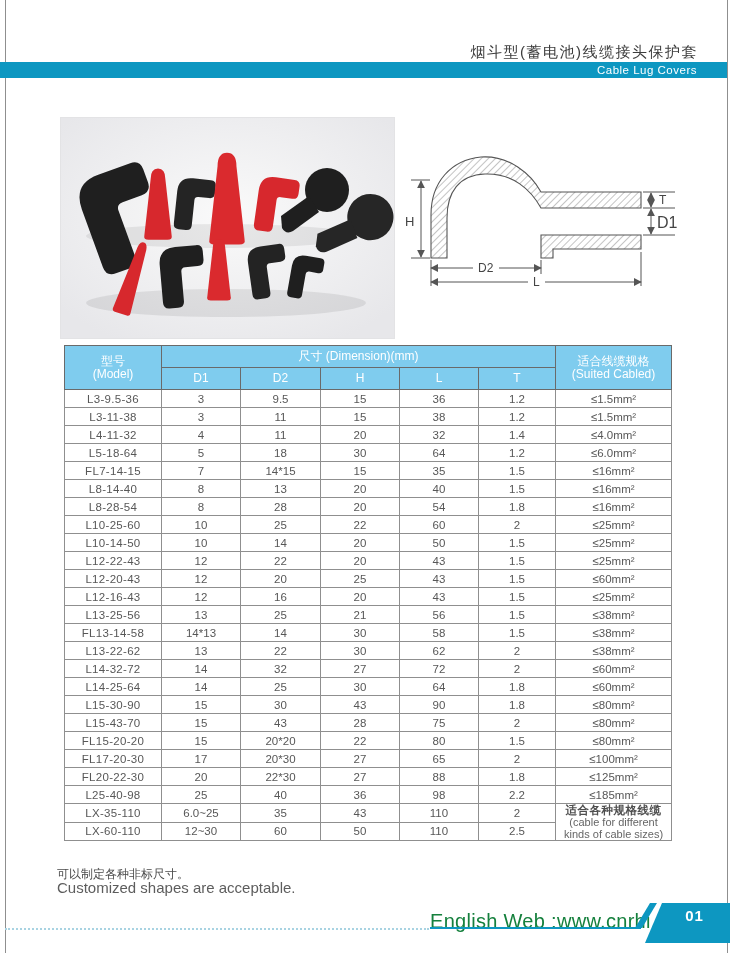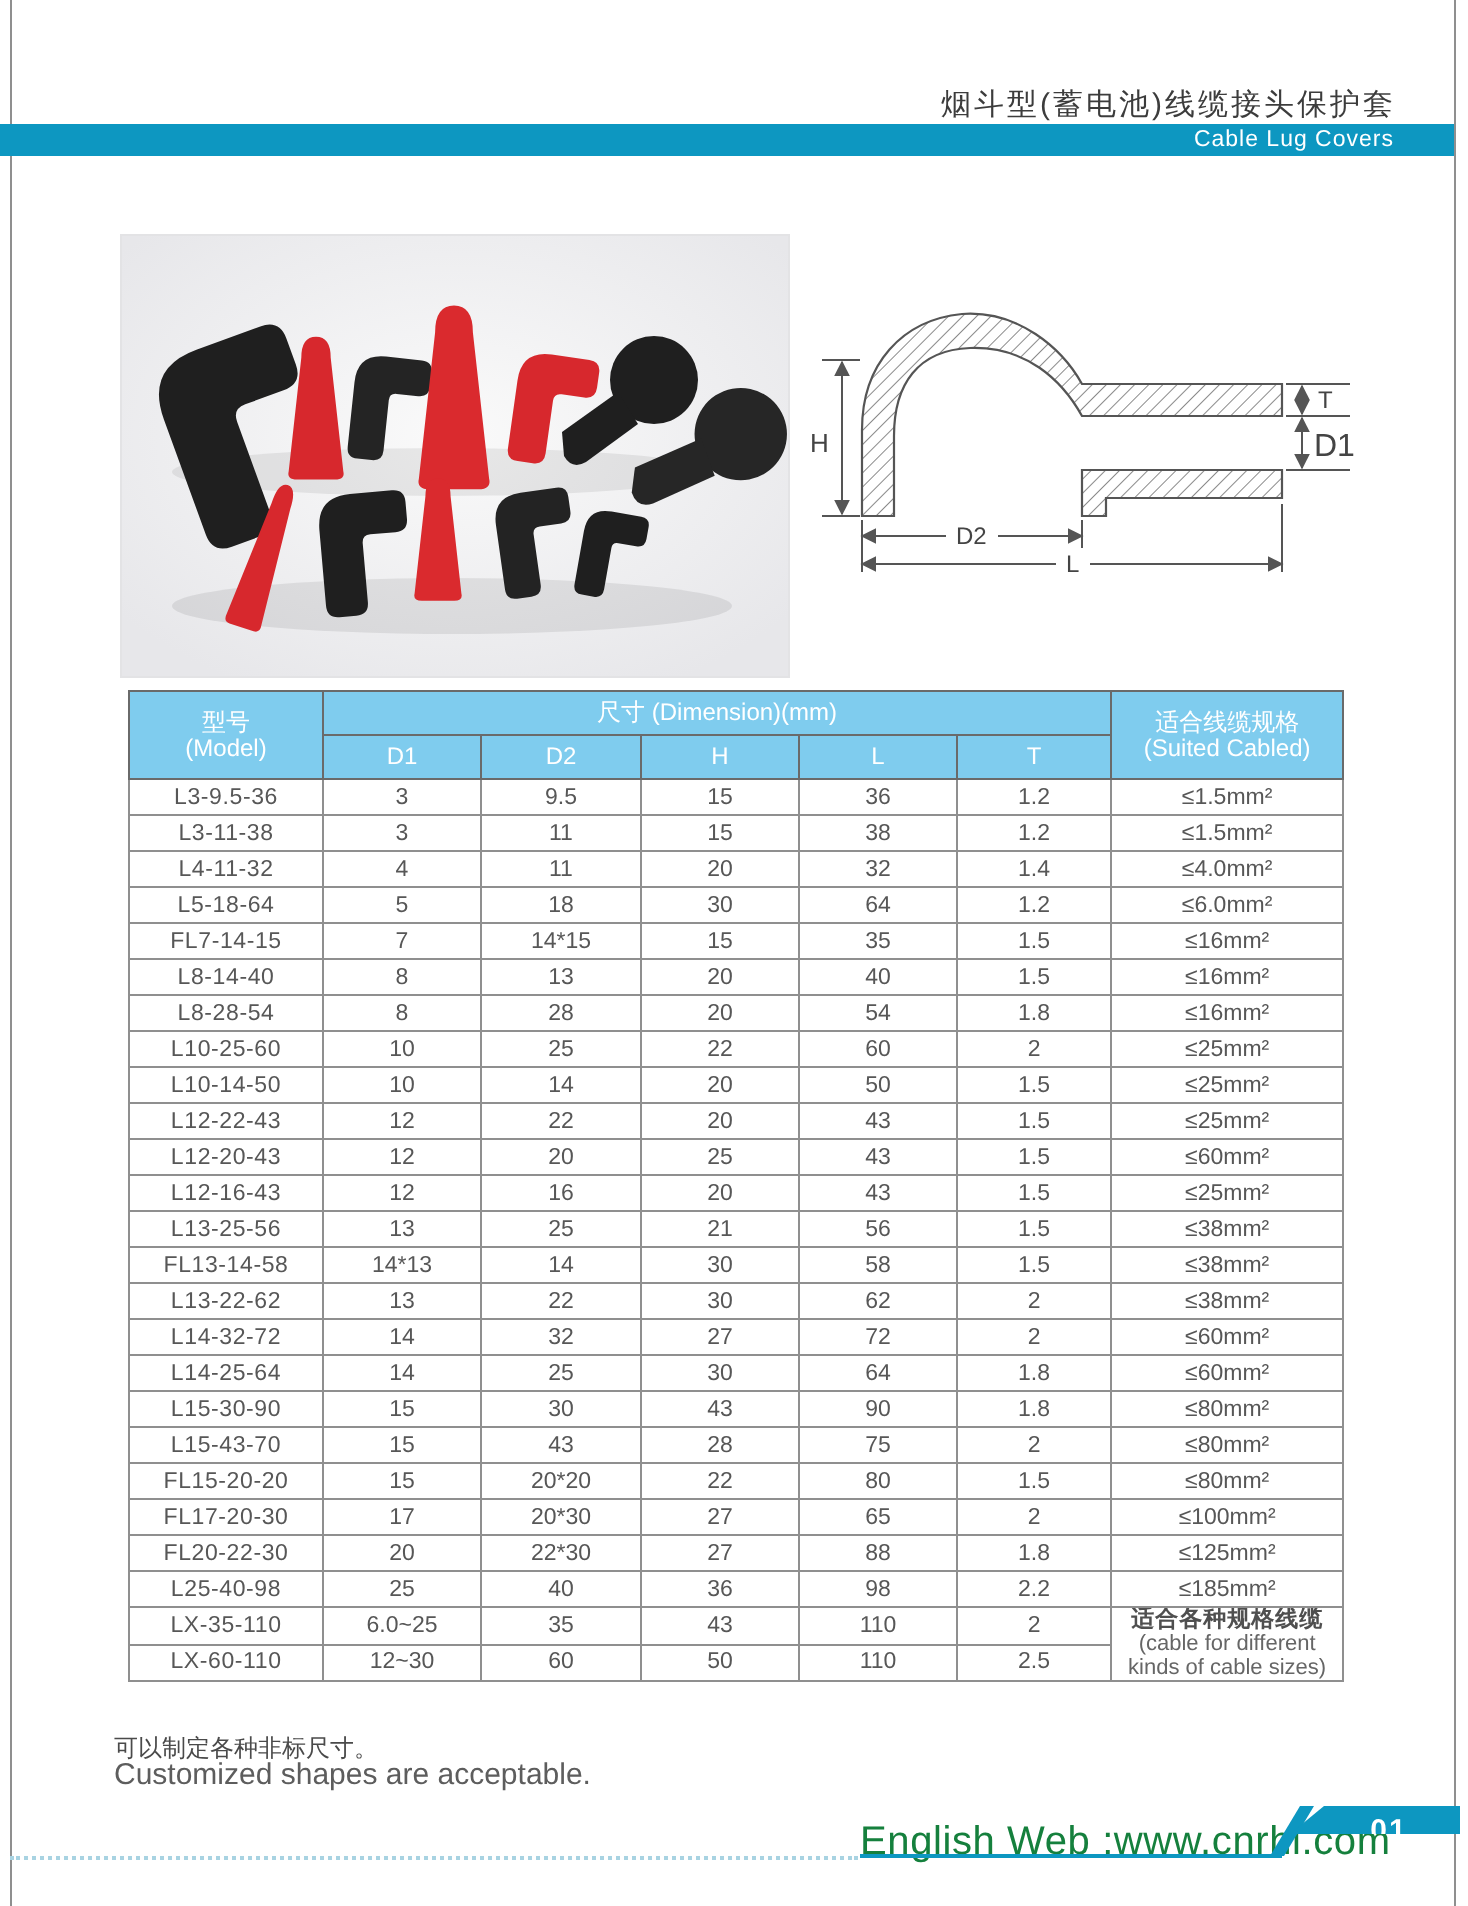--- a/index.html
+++ b/index.html
@@ -42,21 +42,21 @@
   .dotted-line { position:absolute; left:5px; top:928px; width:424px; height:0;
                  border-top:2px dotted #a8d3e2; }
   .web-text { position:absolute; left:430px; top:910px; width:208px; font-size:20px;
               color:#15803d; letter-spacing:.3px; white-space:nowrap; }
   .web-underline { position:absolute; left:430px; top:927px; width:211px; height:2px;
                    background:var(--accent,#0d97c1); }
   .badge { position:absolute; left:635px; top:903px; width:95px; height:25px; }
   .badge-stripe { position:absolute; left:0; top:0; width:22px; height:25px;
                   background:var(--accent,#0d97c1);
                   clip-path:polygon(15px 0, 22px 0, 7px 100%, 0 100%); }
-  .badge-main { position:absolute; left:10px; top:0; width:85px; height:14px;
+  .badge-main { position:absolute; left:10px; top:0; width:85px; height:40px;
                 background:var(--accent,#0d97c1);
                 clip-path:polygon(17px 0, 100% 0, 100% 100%, 0 100%);
                 color:#fff; font-size:15px; font-weight:bold; line-height:25px;
                 text-align:center; padding-left:14px; letter-spacing:1px; }
 </style>
 </head>
 <body>
 
 <div class="page">
 

